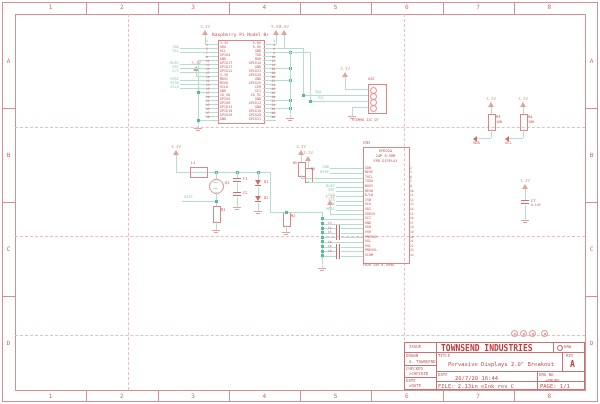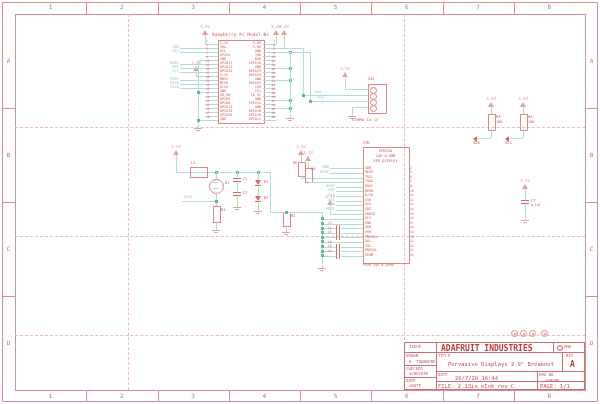--- a/index.html
+++ b/index.html
@@ -576,21 +576,21 @@
     <div class="tbline" style="left:537px;top:371px;width:1px;height:19px"></div>
 
     <div class="tb-small" style="left:409px;top:345px">ISSUE</div>
     <div class="tb-small" style="left:406px;top:354px">DRAWN</div>
     <div class="tb-small" style="left:409px;top:360px">A. TOWNSEND</div>
     <div class="tb-small" style="left:406px;top:367px">CHECKED</div>
     <div class="tb-small" style="left:409px;top:372px">&gt;CHECKED</div>
     <div class="tb-small" style="left:406px;top:379px">DATE</div>
     <div class="tb-small" style="left:409px;top:384px">&gt;DATE</div>
 
-    <div class="tb-big" style="left:441px;top:344px">ADAFRUIT INDUSTRIES</div>
+    <div class="tb-big" style="left:441px;top:344px">TOWNSEND INDUSTRIES</div>
     <div class="circ" style="left:557px;top:345px;width:4px;height:4px;border-color:#c96060"></div>
     <div class="tb-small" style="left:564px;top:345px">HRW</div>
 
     <div class="tb-small" style="left:438px;top:354px">TITLE</div>
     <div class="tb-med" style="left:448px;top:361px">Pervasive Displays 2.0" Breakout</div>
     <div class="tb-small" style="left:566px;top:354px">REV</div>
     <div class="tb-big" style="left:570px;top:360px">A</div>
 
     <div class="tb-small" style="left:438px;top:373px">DATE</div>
     <div class="tb-med" style="left:455px;top:375px">20/7/20 16:44</div>

